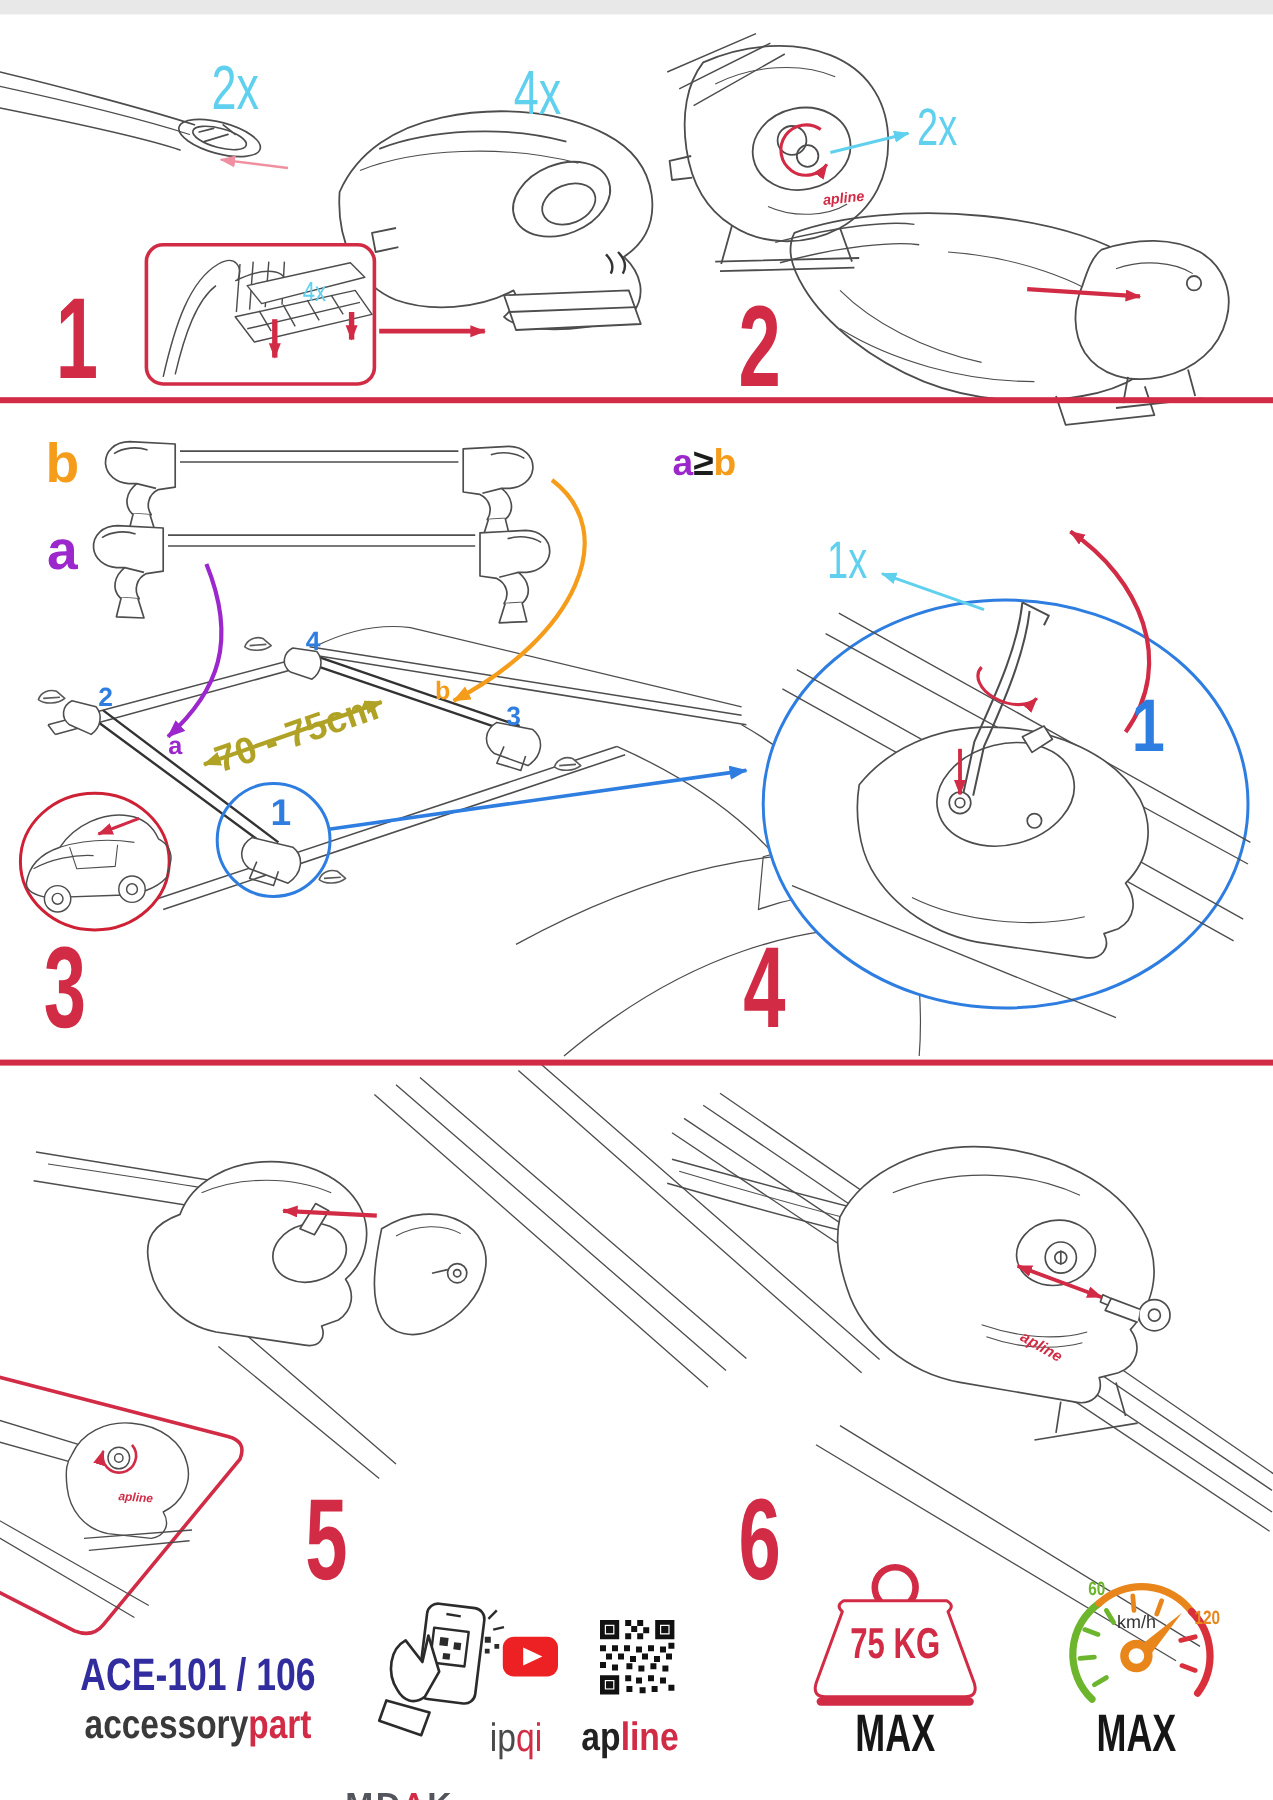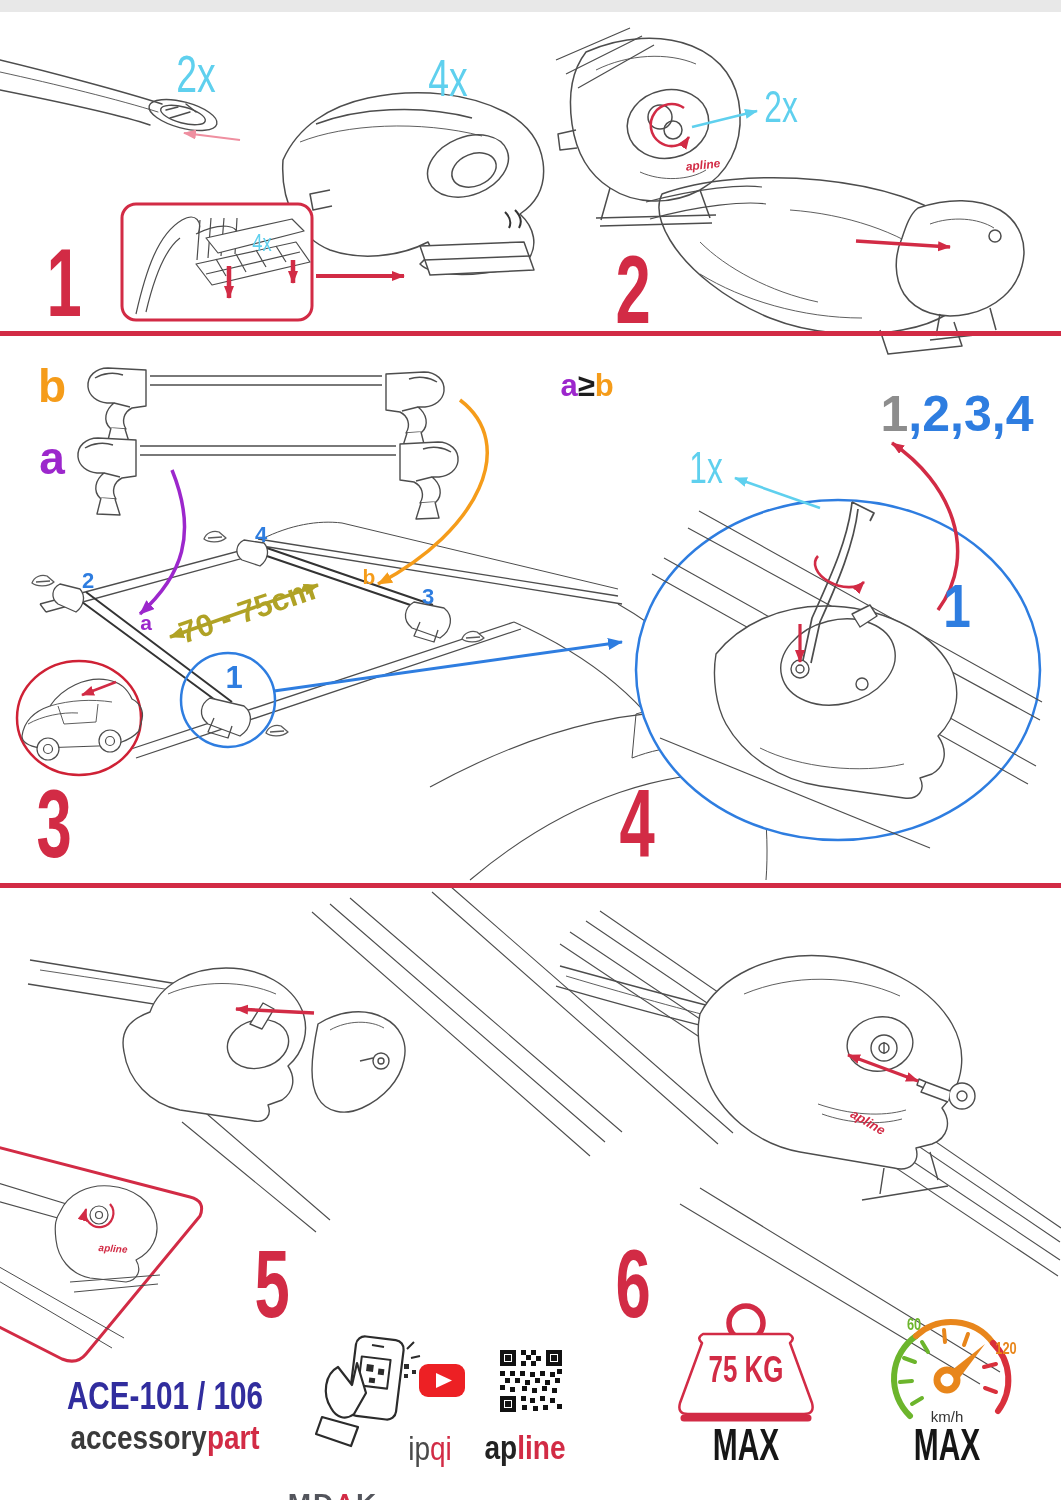--- a/index.html
+++ b/index.html
@@ -318,23 +318,20 @@
 <div class="txt" style="left:369px;top:564px;font-size:21px;font-weight:700;color:#f59c1a">b</div>
 <div class="txt" style="left:428px;top:585px;font-size:22px;font-weight:700;color:#2e7de0">3</div>
 <div class="txt" style="left:146px;top:610px;font-size:21px;font-weight:700;color:#9c27cc">a</div>
 <div class="txt" style="left:247px;top:599px;font-size:31px;font-weight:700;color:#b0a225;transform:translate(-50%,-50%) rotate(-19deg)">70 - 75cm</div>
 <div class="txt" style="left:234px;top:665px;font-size:31px;font-weight:700;color:#2e7de0">1</div>
 <div class="txt stepnum" style="left:54px;top:812px;transform:translate(-50%,-50%) scaleX(.66)">3</div>
 
 <div class="txt" style="left:587px;top:373px;font-size:31px;font-weight:700">
   <span style="color:#9c27cc">a</span><span style="color:#1c1c1c">≥</span><span style="color:#f59c1a">b</span>
 </div>
-<div class="txt" style="left:957px;top:402px;font-size:50px;font-weight:700">
-  <span style="color:#8d8d8d">1</span><span style="color:#2e7de0">,2,3,4</span>
-</div>
 <div class="txt qty" style="left:706px;top:456px;font-size:44px;transform:translate(-50%,-50%) scaleX(.72)">1x</div>
 <div class="txt" style="left:957px;top:594px;font-size:62px;font-weight:700;color:#2e7de0;transform:translate(-50%,-50%) scaleX(.8)">1</div>
 <div class="txt stepnum" style="left:637px;top:812px;transform:translate(-50%,-50%) scaleX(.66)">4</div>
 
 <div class="txt brandtag" style="left:113px;top:1237px;font-size:10px;transform:translate(-50%,-50%) rotate(4deg)">apline</div>
 <div class="txt stepnum" style="left:272px;top:1272px;transform:translate(-50%,-50%) scaleX(.66)">5</div>
 
 <div class="txt brandtag" style="left:868px;top:1110px;font-size:13px;transform:translate(-50%,-50%) rotate(30deg)">apline</div>
 <div class="txt stepnum" style="left:633px;top:1272px;transform:translate(-50%,-50%) scaleX(.66)">6</div>
 
@@ -348,16 +345,16 @@
 <div class="txt" style="left:430px;top:1436px;font-size:33px;font-weight:500;transform:translate(-50%,-50%) scaleX(.85)">
   <span style="color:#4a4a4a">ip</span><span style="color:#d22b45">qi</span>
 </div>
 <div class="txt" style="left:525px;top:1435px;font-size:33px;font-weight:700;transform:translate(-50%,-50%) scaleX(.85)">
   <span style="color:#222">ap</span><span style="color:#d22b45">line</span>
 </div>
 <div class="txt" style="left:746px;top:1358px;font-size:36px;font-weight:700;color:#d22b45;transform:translate(-50%,-50%) scaleX(.72)">75 KG</div>
 <div class="txt" style="left:746px;top:1433px;font-size:44px;font-weight:600;color:#161616;transform:translate(-50%,-50%) scaleX(.68)">MAX</div>
 <div class="txt" style="left:914px;top:1313px;font-size:16px;font-weight:700;color:#6cb52c;transform:translate(-50%,-50%) scaleX(.8)">60</div>
 <div class="txt" style="left:1006px;top:1337px;font-size:16px;font-weight:700;color:#e8861b;transform:translate(-50%,-50%) scaleX(.8)">120</div>
-<div class="txt" style="left:947px;top:1404px;font-size:15px;font-weight:400;color:#333">km/h</div>
+<div class="txt" style="left:947px;top:1340px;font-size:15px;font-weight:400;color:#333">km/h</div>
 <div class="txt" style="left:947px;top:1433px;font-size:44px;font-weight:600;color:#161616;transform:translate(-50%,-50%) scaleX(.68)">MAX</div>
 
 </div>
 
 </body></html>

